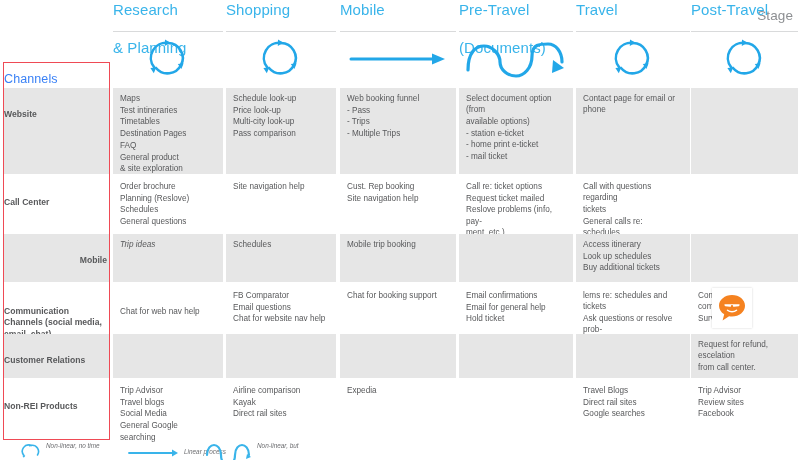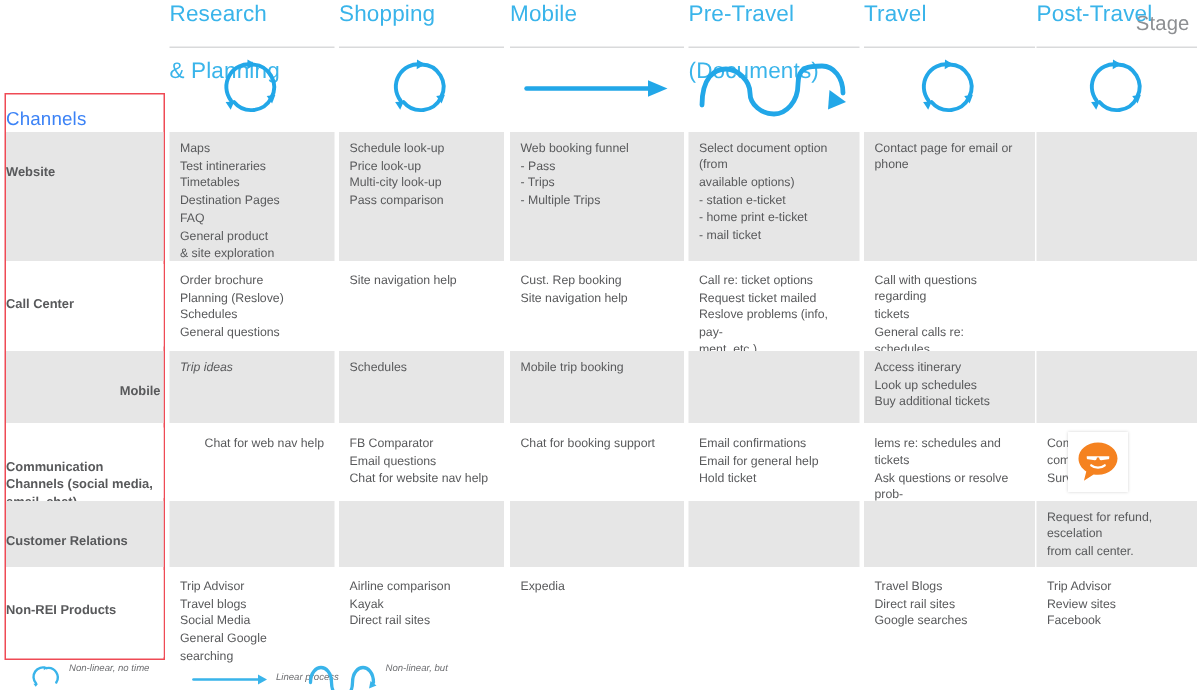--- a/index.html
+++ b/index.html
@@ -226,21 +226,21 @@
       </div>
       <div class="cell" style="left: 459px; top: 234px; width: 114px; height: 48px;"></div>
       <div class="cell" style="left: 576px; top: 234px; width: 114px; height: 48px;">
         <p>Access itinerary</p>
         <p>Look up schedules</p>
         <p>Buy additional tickets</p>
       </div>
       <div class="cell" style="left: 691px; top: 234px; width: 107px; height: 48px;"></div>
       <div class="rowband white" style="left: 4px; top: 285px; width: 105px; height: 47px;"></div>
       <div class="rowlabel" style="top: 285px; width: 103px;">Communication Channels (social media, email, chat)</div>
-      <div class="cell white" style="left: 113px; top: 285px; width: 110px; height: 47px; text-align: right;">
+      <div class="cell white" style="left: 113px; top: 301px; width: 110px; height: 47px;">
         <p>Chat for web nav help</p>
       </div>
       <div class="cell white" style="left: 226px; top: 285px; width: 110px; height: 47px;">
         <p>FB Comparator</p>
         <p>Email questions</p>
         <p>Chat for website nav help</p>
       </div>
       <div class="cell white" style="left: 340px; top: 285px; width: 116px; height: 47px;">
         <p>Chat for booking support</p>
       </div>

